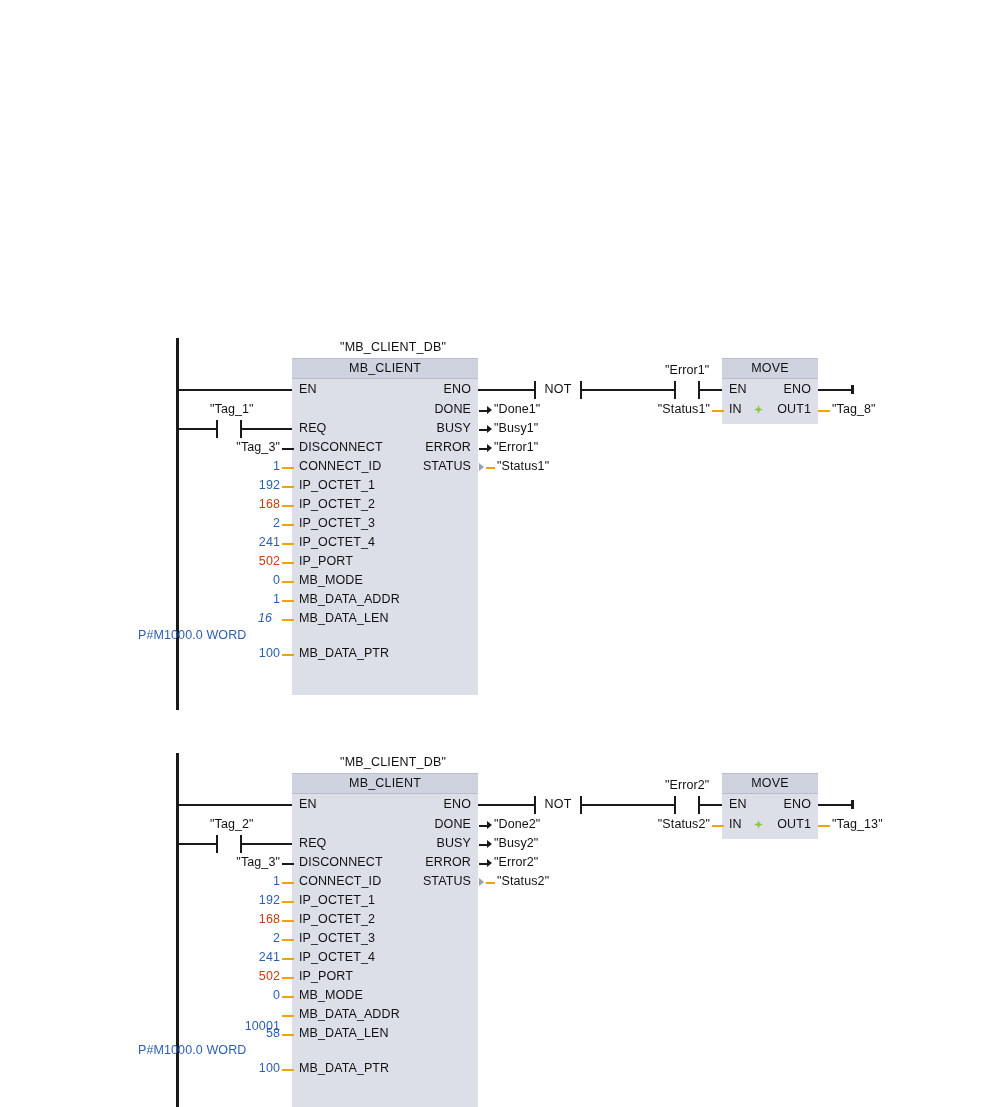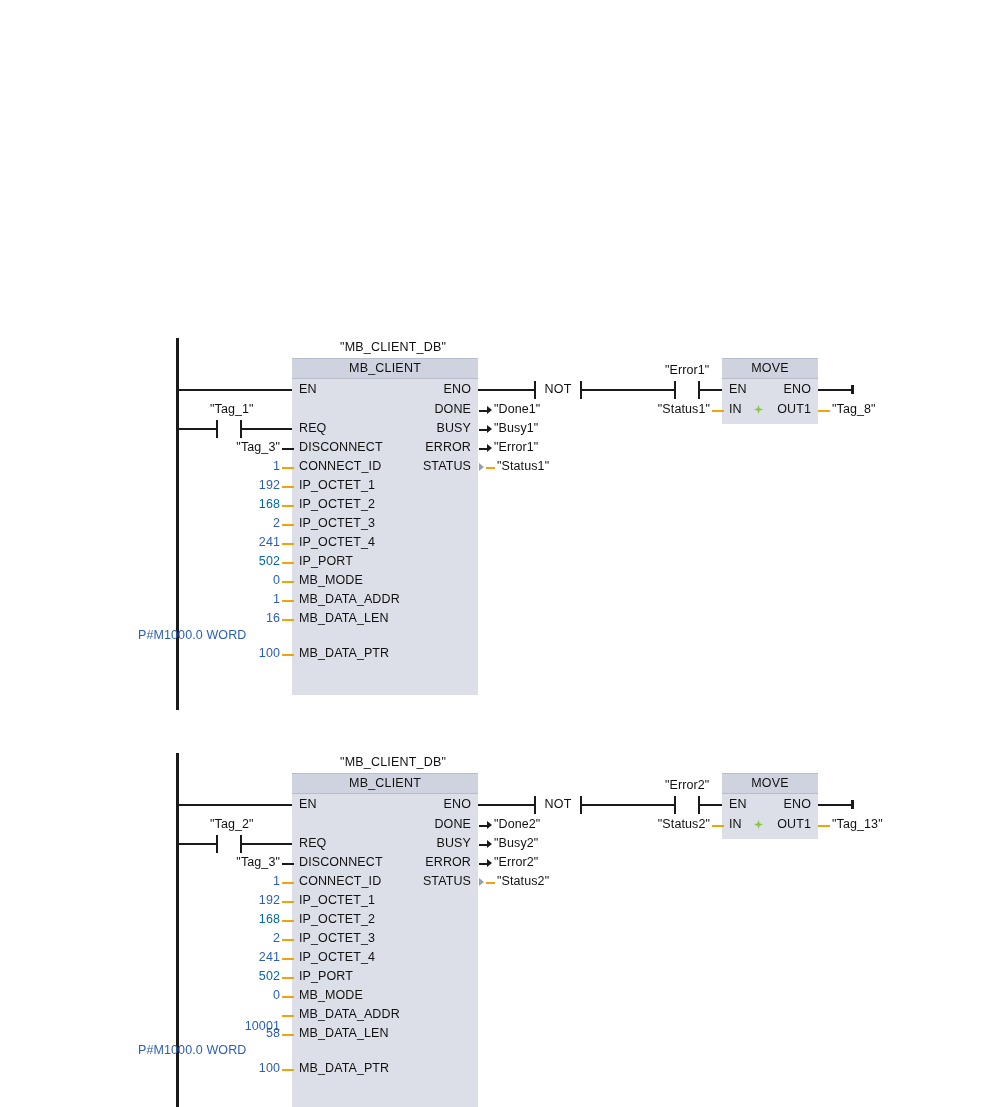--- a/index.html
+++ b/index.html
@@ -89,21 +89,21 @@
   }
   .operand.right { text-align: right; }
   .const {
     position: absolute;
     font-size: 12.5px;
     color: #2c5fb3;
     white-space: nowrap;
     text-align: right;
     letter-spacing: .1px;
   }
-  .const.dim { color: #0369a1; }
+  .const.dim { color: #c2410c; }
   .ptr-label {
     position: absolute;
     font-size: 12.5px;
     color: #2c5fb3;
     white-space: nowrap;
     letter-spacing: .1px;
   }
 
   
   .stub {
@@ -249,21 +249,21 @@
 
   <div class="operand right" style="left:200px;top:110px;width:80px;">"Tag_3"</div>
   <div class="const" style="left:200px;top:129px;width:80px;">1</div>
   <div class="const" style="left:200px;top:148px;width:80px;">192</div>
   <div class="const dim" style="left:200px;top:167px;width:80px;">168</div>
   <div class="const" style="left:200px;top:186px;width:80px;">2</div>
   <div class="const" style="left:200px;top:205px;width:80px;">241</div>
   <div class="const dim" style="left:200px;top:224px;width:80px;">502</div>
   <div class="const" style="left:200px;top:243px;width:80px;">0</div>
   <div class="const" style="left:200px;top:262px;width:80px;">1</div>
-  <div class="const" style="left:200px;top:281px;width:80px;">16</div>
+  <div class="const" style="left:192px;top:281px;width:80px;font-style:italic;">16</div>
   <div class="ptr-label" style="left:138px;top:298px;">P#M1000.0 WORD</div>
   <div class="const" style="left:200px;top:316px;width:80px;">100</div>
 
   <div class="stub" style="left:282px;top:118px;background:#1a1a1a;"></div>
   <div class="stub" style="left:282px;top:137px;"></div>
   <div class="stub" style="left:282px;top:156px;"></div>
   <div class="stub" style="left:282px;top:175px;"></div>
   <div class="stub" style="left:282px;top:194px;"></div>
   <div class="stub" style="left:282px;top:213px;"></div>
   <div class="stub" style="left:282px;top:232px;"></div>

